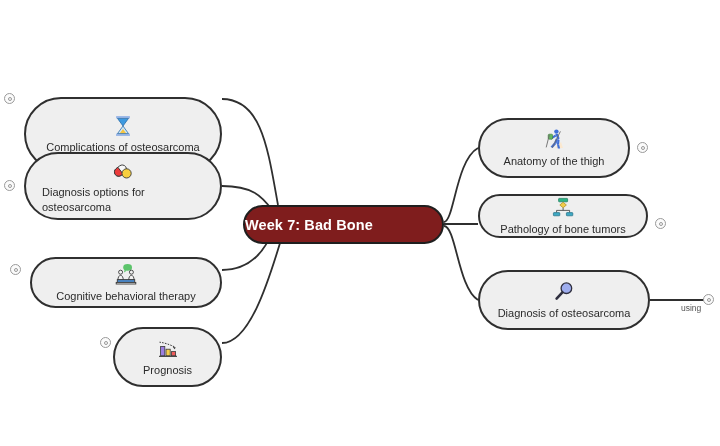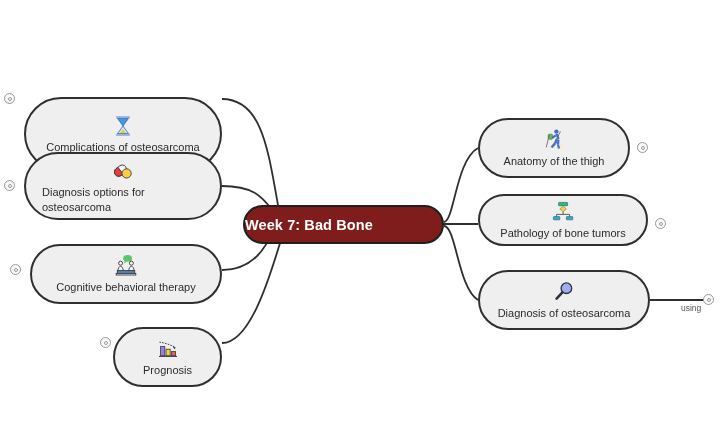--- a/index.html
+++ b/index.html
@@ -148,21 +148,21 @@
         </g>
         <circle cx="16.6" cy="15.4" r="4.6" fill="#f7cf3f" stroke="#3a3a3a" stroke-width="0.9"></circle>
       </svg>
     </span>
     <span class="label">Diagnosis options for osteosarcoma</span>
   </div>
   <div class="handle" style="left:4px; top:180px;">
       <span class="dot"></span>
     </div>
 
-  <div class="node" style="left:30px; top:244px; width:192px; height:60px;">
+  <div class="node" style="left:30px; top:257px; width:192px; height:51px;">
     <span class="icon">
       <svg viewBox="0 0 26 26" width="26" height="26" xmlns="http://www.w3.org/2000/svg">
         <ellipse cx="14.6" cy="5.4" rx="4.4" ry="3.3" fill="#5cc46b"></ellipse>
         <path d="M11.6 7.8 l-0.6 2.6 l2.6 -1.6 z" fill="#5cc46b"></path>
         <circle cx="7.6" cy="10.2" r="2" fill="#f2f2f2" stroke="#3a3a3a" stroke-width="0.9"></circle>
         <path d="M4.9 18.2 c0 -3.1 1.3 -4.9 2.7 -4.9 c1.4 0 2.7 1.8 2.7 4.9 z" fill="#f2f2f2" stroke="#3a3a3a" stroke-width="0.9"></path>
         <circle cx="18.4" cy="10.2" r="2" fill="#f2f2f2" stroke="#3a3a3a" stroke-width="0.9"></circle>
         <path d="M15.7 18.2 c0 -3.1 1.3 -4.9 2.7 -4.9 c1.4 0 2.7 1.8 2.7 4.9 z" fill="#f2f2f2" stroke="#3a3a3a" stroke-width="0.9"></path>
         <rect x="4.3" y="17.6" width="17.4" height="3" fill="#4a86c6" stroke="#3a3a3a" stroke-width="0.9"></rect>
         <rect x="3.2" y="20.4" width="19.6" height="1.6" fill="#efefef" stroke="#3a3a3a" stroke-width="0.9"></rect>
@@ -210,21 +210,21 @@
         <path d="M19.4 4.4 L11.2 20.8" stroke="#6b6b6b" stroke-width="0.9" fill="none"></path>
         <path d="M8.4 7.6 L5.2 20.4" stroke="#6b6b6b" stroke-width="0.9" fill="none"></path>
       </svg>
     </span>
     <span class="label">Anatomy of the thigh</span>
   </div>
   <div class="handle" style="left:637px; top:142px;">
       <span class="dot"></span>
     </div>
 
-  <div class="node" style="left:478px; top:194px; width:170px; height:52px;">
+  <div class="node" style="left:478px; top:194px; width:170px; height:44px;">
     <span class="icon">
       <svg viewBox="0 0 26 26" width="26" height="26" xmlns="http://www.w3.org/2000/svg">
         <rect x="8.6" y="3.4" width="9" height="3.4" rx="0.6" fill="#2fb487" stroke="#1c7a5c" stroke-width="0.7"></rect>
         <path d="M13.1 7.2 L16.4 10 L13.1 12.8 L9.8 10 Z" fill="#f3cd4b" stroke="#a88a1f" stroke-width="0.7"></path>
         <path d="M13.1 12.9 L13.1 15.4 M6.6 15.4 L19.6 15.4 M6.6 15.4 L6.6 17.6 M19.6 15.4 L19.6 17.6" stroke="#3a3a3a" stroke-width="0.8" fill="none"></path>
         <rect x="3.4" y="17.6" width="6.4" height="3.2" rx="0.6" fill="#3fa9c4" stroke="#246e84" stroke-width="0.7"></rect>
         <rect x="16.4" y="17.6" width="6.4" height="3.2" rx="0.6" fill="#3fa9c4" stroke="#246e84" stroke-width="0.7"></rect>
       </svg>
     </span>
     <span class="label">Pathology of bone tumors</span>

